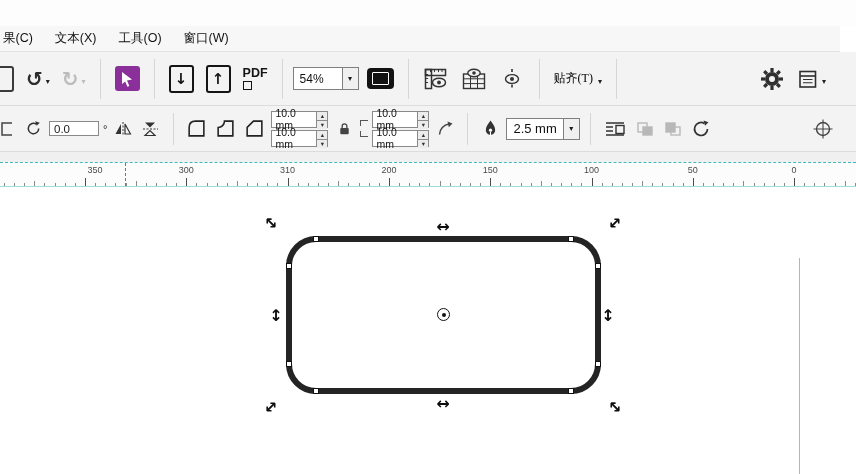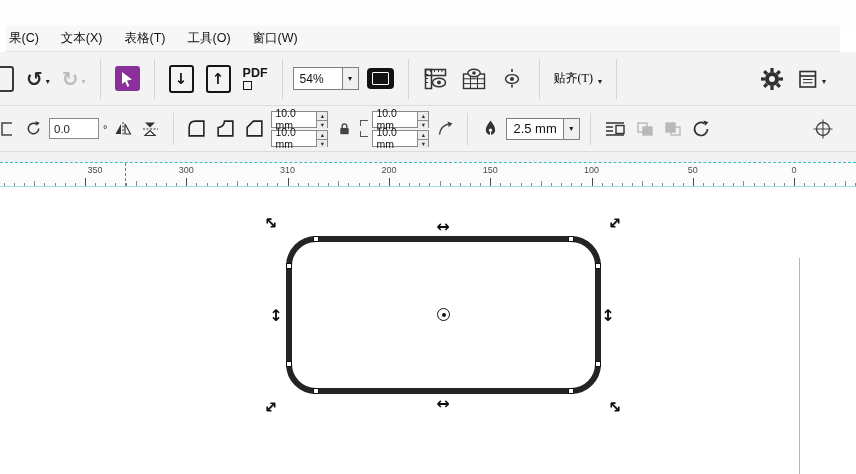--- a/index.html
+++ b/index.html
@@ -1,21 +1,21 @@
 <!DOCTYPE html>
 <html><head>
 <meta charset="utf-8">
 <style>
   * { margin:0; padding:0; box-sizing:border-box; }
   body { font-family:"Liberation Sans","DejaVu Sans",sans-serif; background:#888; }
   .screen { position:relative; width:856px; height:474px; background:#fff; overflow:hidden; color:#1a1a1a; font-size:12px; }
 
   
   .title-strip { position:absolute; top:0; left:0; right:0; height:26px; background:#fdfdfd; }
-  .menubar { position:absolute; top:26px; left:0; right:16px; height:26px; background:#f7f7f7; border-bottom:1px solid #e2e2e2; display:flex; align-items:center;margin-left:6px; }
+  .menubar { position:absolute; top:26px; left:0; right:16px; height:26px; background:#f7f7f7; border-bottom:1px solid #e2e2e2; display:flex; align-items:center; }
   .menu-item { padding:5px 11px; font-size:12.5px; color:#111; white-space:nowrap; }
   .menu-item.first { padding-left:3px; }
 
   
   .toolbar { position:absolute; top:52px; left:0; right:0; height:54px; background:#f3f3f3; border-bottom:1px solid #dcdcdc; display:flex; align-items:center; gap:4px; padding-left:0; }
   .tbtn { display:flex; align-items:center; justify-content:center; gap:3px; height:38px; min-width:28px; padding:0 4px; border:none; background:transparent; }
   .sep { width:1px; height:40px; background:#d5d5d5; margin:0 6px; flex:none; }
   .glyph { font-family:"DejaVu Sans",sans-serif; font-size:20px; font-weight:bold; color:#2c2c2c; line-height:1; }
   .glyph.disabled { color:#bdbdbd; }
   .caret { font-size:8px; color:#222; line-height:1; transform:translateY(3px); }
@@ -32,21 +32,21 @@
   .fullscreen { width:27px; height:21px; background:#121212; border-radius:4px; position:relative; }
   .fullscreen::after { content:""; position:absolute; inset:4px 5px; border:1.6px solid #fff; border-radius:1px; }
   .spacer { flex:1; }
   .mr { margin-right:26px; }
 
   
   .pbar { position:absolute; top:106px; left:0; right:0; height:46px; background:#f3f3f3; border-bottom:1px solid #dcdcdc; display:flex; align-items:center; gap:4px; }
   .pbar .sep { height:32px; }
   .pbtn { display:flex; align-items:center; justify-content:center; height:30px; min-width:24px; padding:0 2px; border:none; background:transparent; }
   .partial2 { margin-left:-7px; }
-  .inputbox { width:50px; height:21px; border:1px solid #8a8a8a; background:#fff; font-size:11.5px; display:flex; align-items:center; padding:0 4px; }
+  .inputbox { width:50px; height:15px; border:1px solid #8a8a8a; background:#fff; font-size:11.5px; display:flex; align-items:center; padding:0 4px; }
   .deg { font-size:11px; color:#222; }
   .stack { display:flex; flex-direction:column; gap:2px; }
   .mini-combo { height:17px; border:1px solid #8a8a8a; background:#fff; display:flex; align-items:stretch; }
   .mc-val { width:44px; font-size:10.5px; display:flex; align-items:center; padding:0 3px; color:#111; }
   .mc-spin { width:11px; border-left:1px solid #8a8a8a; display:flex; flex-direction:column; }
   .mc-spin i { flex:1; display:flex; align-items:center; justify-content:center; font-style:normal; font-size:6.5px; background:#ececec; color:#333; }
   .mc-spin i + i { border-top:1px solid #8a8a8a; }
   .corner-marks { display:flex; flex-direction:column; gap:5px; }
   .lmark { width:8px; height:6px; border-left:1.5px solid #555; border-top:1.5px solid #555; }
   .lmark.flip { border-top:none; border-bottom:1.5px solid #555; }
@@ -79,21 +79,20 @@
 </head>
 <body>
 
 <div class="screen">
 
   <div class="title-strip"></div>
 
   <div class="menubar">
     <span class="menu-item first">果(C)</span>
     <span class="menu-item">文本(X)</span>
-    <span class="menu-item">表格(T)</span>
     <span class="menu-item">工具(O)</span>
     <span class="menu-item">窗口(W)</span>
   </div>
 
   <div class="toolbar">
     <div class="tbtn partial1">
         <div class="half-box"></div>
       </div>
 
     <button class="tbtn">

